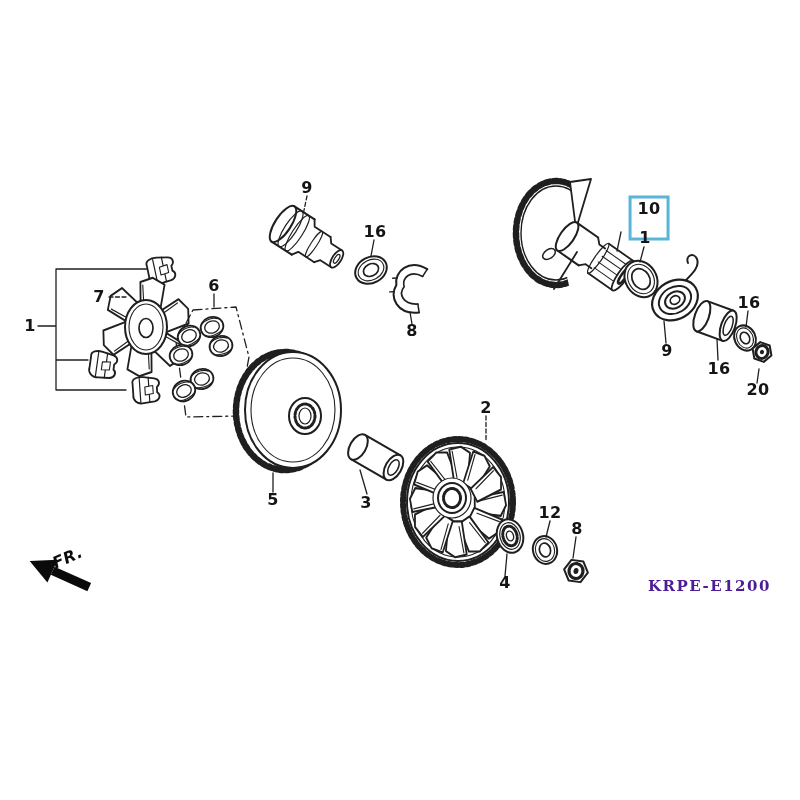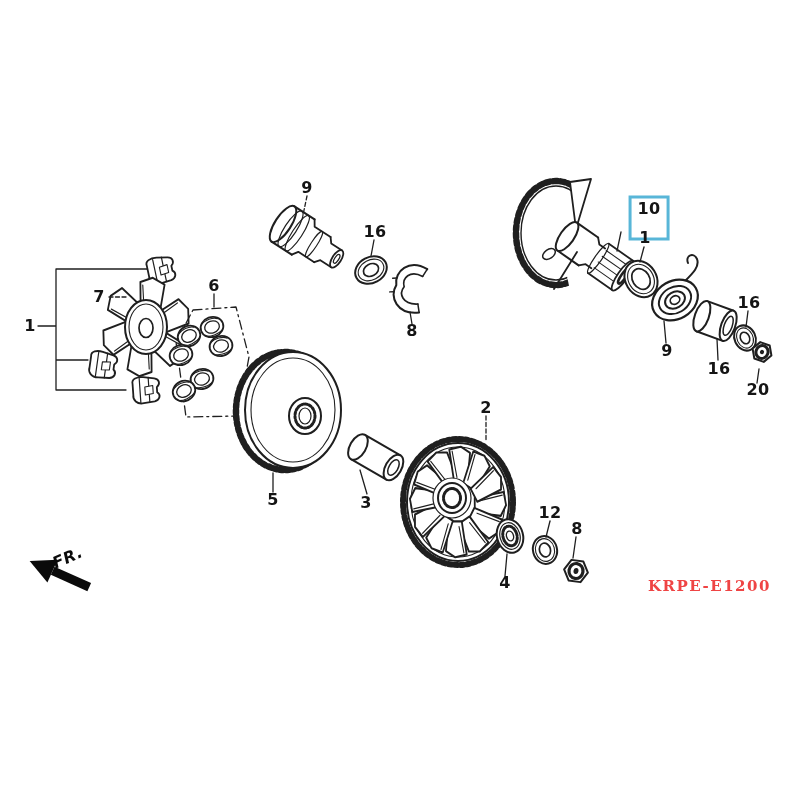--- a/index.html
+++ b/index.html
@@ -5,21 +5,21 @@
   html,body{margin:0;padding:0;background:#fff;}
   #stage{position:relative;width:800px;height:800px;background:#ffffff;overflow:hidden;
          font-family:"DejaVu Sans",sans-serif;}
   #art{position:absolute;left:0;top:0;}
   .callout{position:absolute;transform:translate(-50%,-50%);
            font:bold 16px "DejaVu Sans",sans-serif;color:#151515;letter-spacing:.3px;
            line-height:1;white-space:nowrap;cursor:default;}
   .callout.hl{border:3px solid #58b6d8;background:#fff;padding:2px 6px 21px 6px;margin-left:28px;}
   .code{position:absolute;left:648px;top:577px;
         font-family:"DejaVu Serif",serif;font-size:15px;font-weight:bold;
-        color:#ef4444;letter-spacing:1.5px;white-space:nowrap;}
+        color:#4c1d95;letter-spacing:1.5px;white-space:nowrap;}
   .fr{position:absolute;left:52px;top:548px;
       font:italic bold 16px "DejaVu Sans",sans-serif;color:#0a0a0a;
       transform:rotate(-24deg);letter-spacing:.5px;}
 </style>
 </head>
 <body>
 
 <div id="stage">
 
 <svg id="art" width="800" height="800" viewBox="0 0 800 800" stroke="#1f1f1f" fill="none" stroke-width="1.8" stroke-linecap="round" stroke-linejoin="round">

